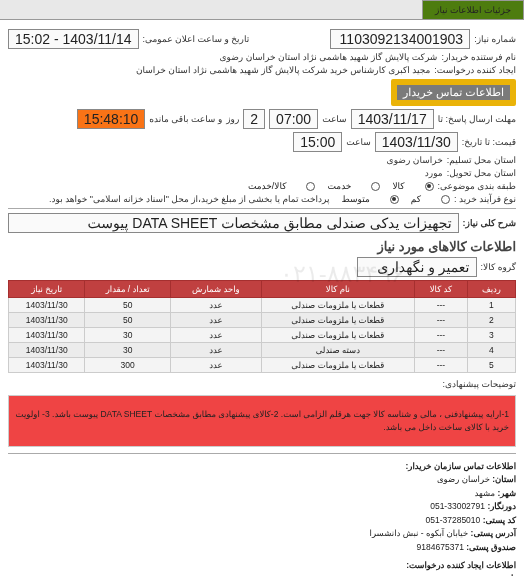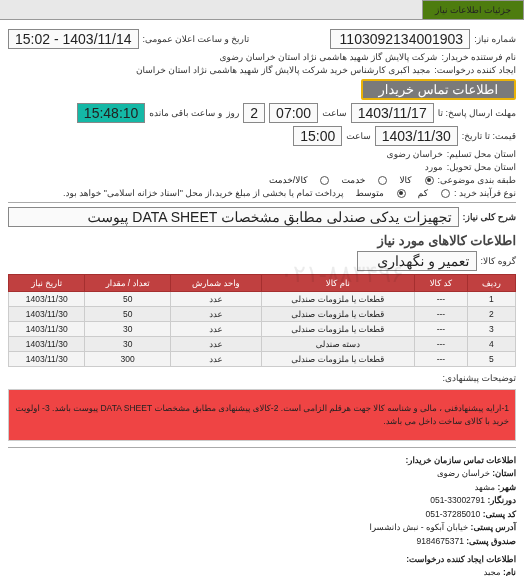--- a/index.html
+++ b/index.html
@@ -48,31 +48,31 @@
     background: #fafafa;
     padding: 1px 6px;
     font-size: 14px;
     min-height: 14px;
     display: inline-flex;
     align-items: center;
   }
   .btn {
     background: #7a7a7a;
     color: #fff;
-    border: 2px solid #eab308;
-    padding: 1px 16px;
-    font-size: 13px;
+    border: 6px solid #eab308;
+    padding: 1px 6px;
+    font-size: 11px;
     cursor: pointer;
     border-radius: 2px;
   }
   .wide { flex: 1; }
   .radio-grp {
     display: inline-flex;
     align-items: center;
-    gap: 13px;
+    gap: 20px;
     margin-left: 8px;
   }
   .radio-dot {
     width: 9px; height: 9px;
     border: 1px solid #555;
     border-radius: 50%;
     display: inline-block;
     position: relative;
   }
   .radio-dot.on::after {
@@ -168,21 +168,21 @@
   </div>
 
   <div class="row">
     <span class="lbl">مهلت ارسال پاسخ: تا</span>
     <span class="val-box">1403/11/17</span>
     <span class="lbl">ساعت</span>
     <span class="val-box">07:00</span>
     <span class="val-box">2</span>
     <span class="lbl">روز</span>
     <span class="lbl">و ساعت باقی مانده</span>
-    <span class="val-box" style="background:#14b8a6">15:48:10</span>
+    <span class="val-box" style="background:#f97316">15:48:10</span>
   </div>
 
   <div class="row">
     <span class="lbl">قیمت: تا تاریخ:</span>
     <span class="val-box">1403/11/30</span>
     <span class="lbl">ساعت</span>
     <span class="val-box">15:00</span>
   </div>
 
   <div class="row">

